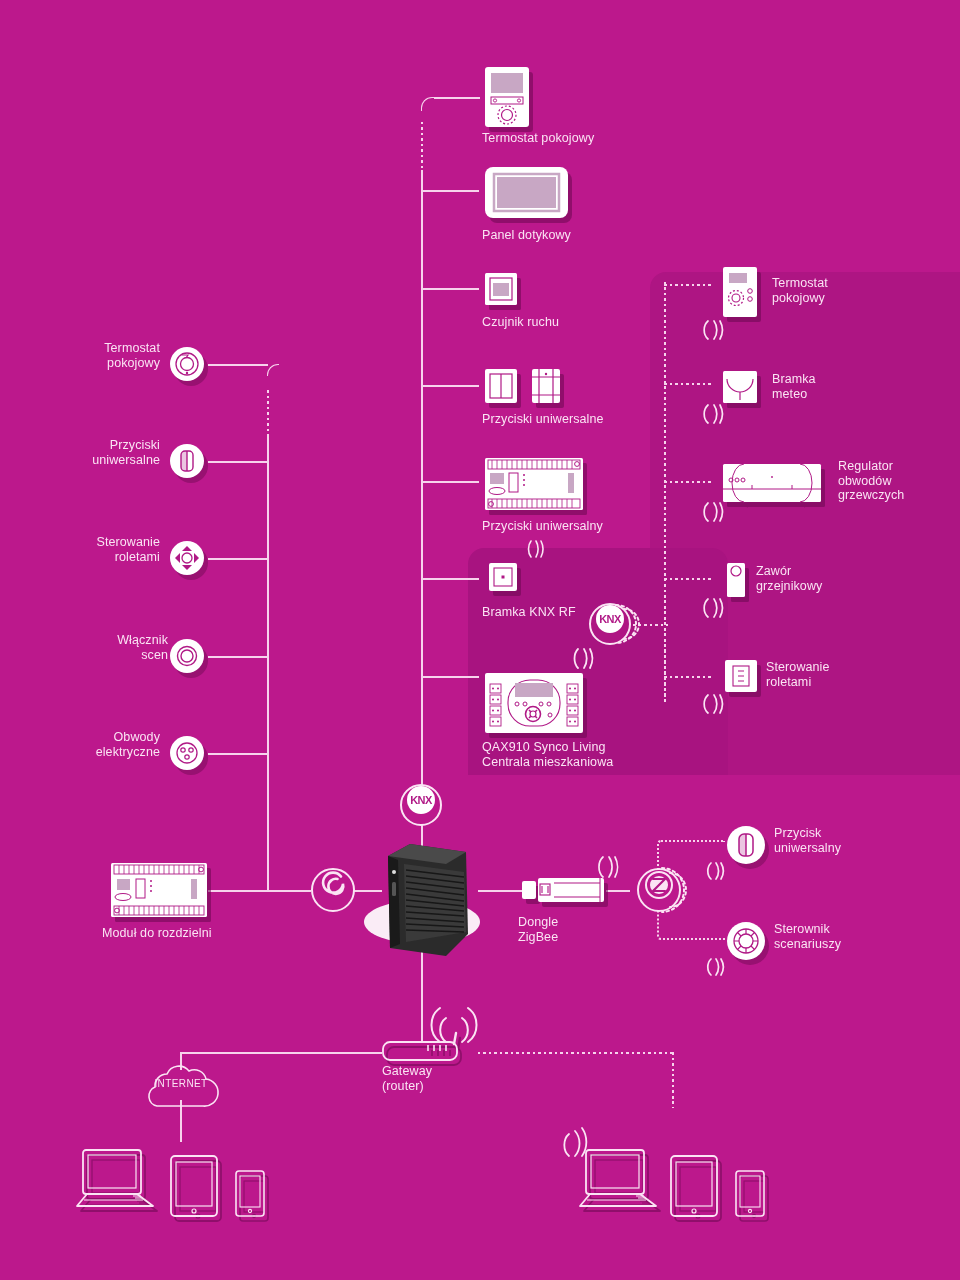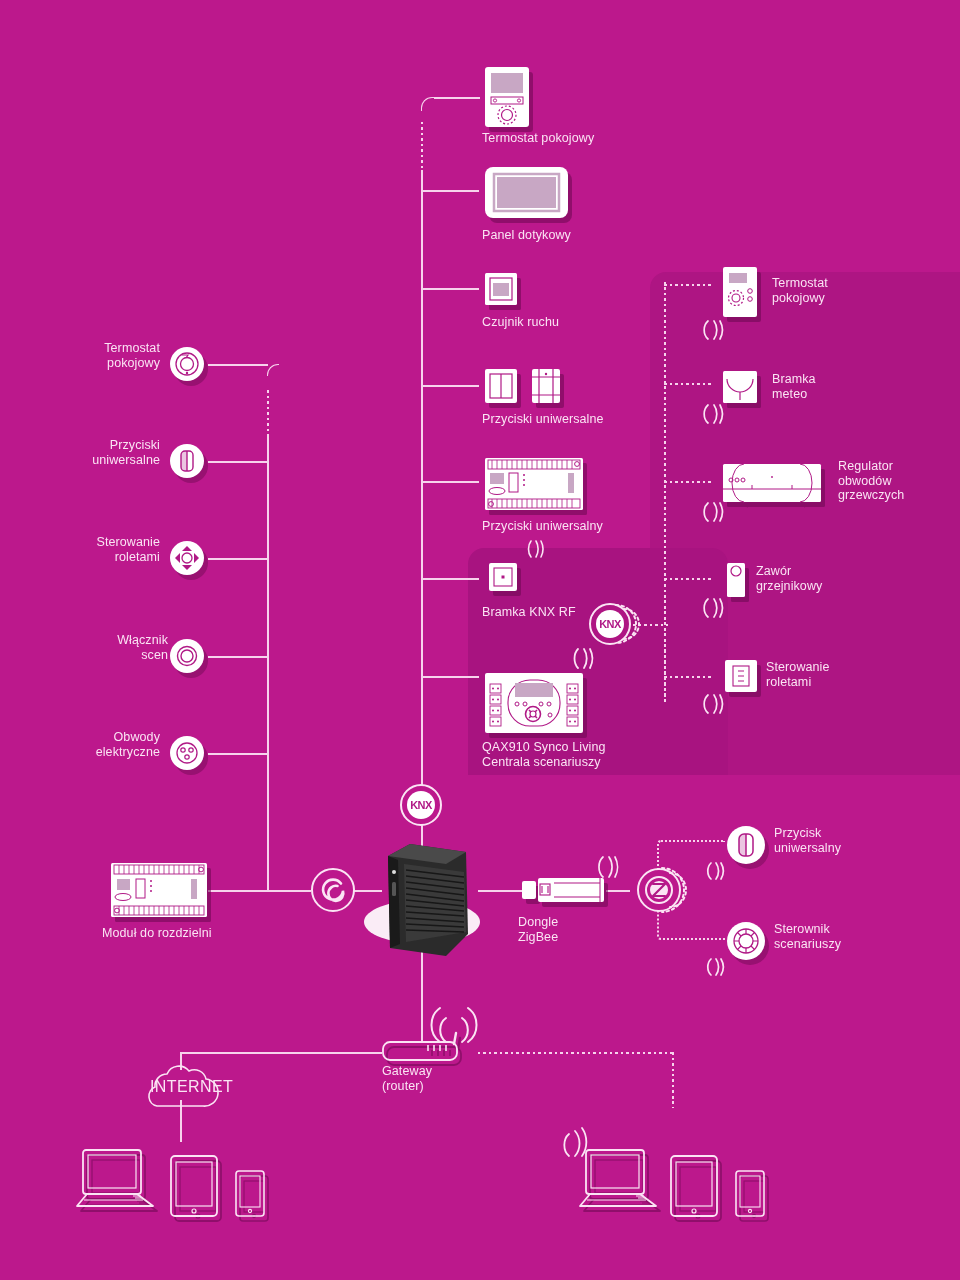--- a/index.html
+++ b/index.html
@@ -81,41 +81,41 @@
     border-radius: 50%;
     background: #ffffff;
     box-shadow: 4px 5px 0 rgba(108,8,80,.45);
   }
   .cdev svg { position:absolute; left:0; top:0; }
   
   .badge {
     position: absolute;
     border-radius: 50%;
     border: 2px solid #FBE4F4;
-    display: flex; align-items: center; justify-content: center;
+    display: flex; justify-content: center;
     color: #FBE4F4;
   }
   .knx-badge {
     background: #AE1583;
     font-weight: bold;
   }
   .knx-inner {
     width: 74%; height: 74%;
     border-radius: 50%;
     background: #fff;
     color: #B01986;
     display:flex; align-items:center; justify-content:center;
     font-size: 11px;
     letter-spacing: -.5px;
   }
   
   .cloud-txt {
     position: absolute;
     color: #FBE4F4;
-    font-size: 16px;
+    font-size: 10px;
     letter-spacing: .4px;
   }
 </style>
 </head>
 <body>
 
 <div id="stage">
 
   <div class="panel" style="left:650px; top:272px; width:320px; height:503px;"></div>
   <div class="panel inner" style="left:468px; top:548px; width:260px; height:227px; border-radius:16px 16px 0 0;"></div>
@@ -374,21 +374,21 @@
         <circle cx="86" cy="27.5" r="1"></circle>
           <circle cx="91" cy="27.5" r="1"></circle>
         <circle cx="86" cy="38.5" r="1"></circle>
           <circle cx="91" cy="38.5" r="1"></circle>
         <circle cx="86" cy="49.5" r="1"></circle>
           <circle cx="91" cy="49.5" r="1"></circle>
       </g>
     </svg>
   </div>
   <div class="lbl" style="left:482px; top:740px; width:230px;">QAX910 Synco Living
-Centrala scenariuszy</div>
+Centrala mieszkaniowa</div>
 
   <div class="ico shadowed" style="left:722px; top:266px;">
     <svg width="36" height="52" viewBox="0 0 36 52">
       <rect x="1" y="1" width="34" height="50" rx="2" fill="#fff"></rect>
       <rect x="7" y="7" width="18" height="10" fill="#C8A7C4"></rect>
       <circle cx="14" cy="32" r="7.5" fill="none" stroke="#B01986" stroke-width="1.2" stroke-dasharray="2 2"></circle>
       <circle cx="14" cy="32" r="4" fill="none" stroke="#B01986" stroke-width="1.1"></circle>
       <circle cx="28" cy="25" r="2.3" fill="none" stroke="#B01986" stroke-width="1"></circle>
       <circle cx="28" cy="33" r="2.3" fill="none" stroke="#B01986" stroke-width="1"></circle>
     </svg>

